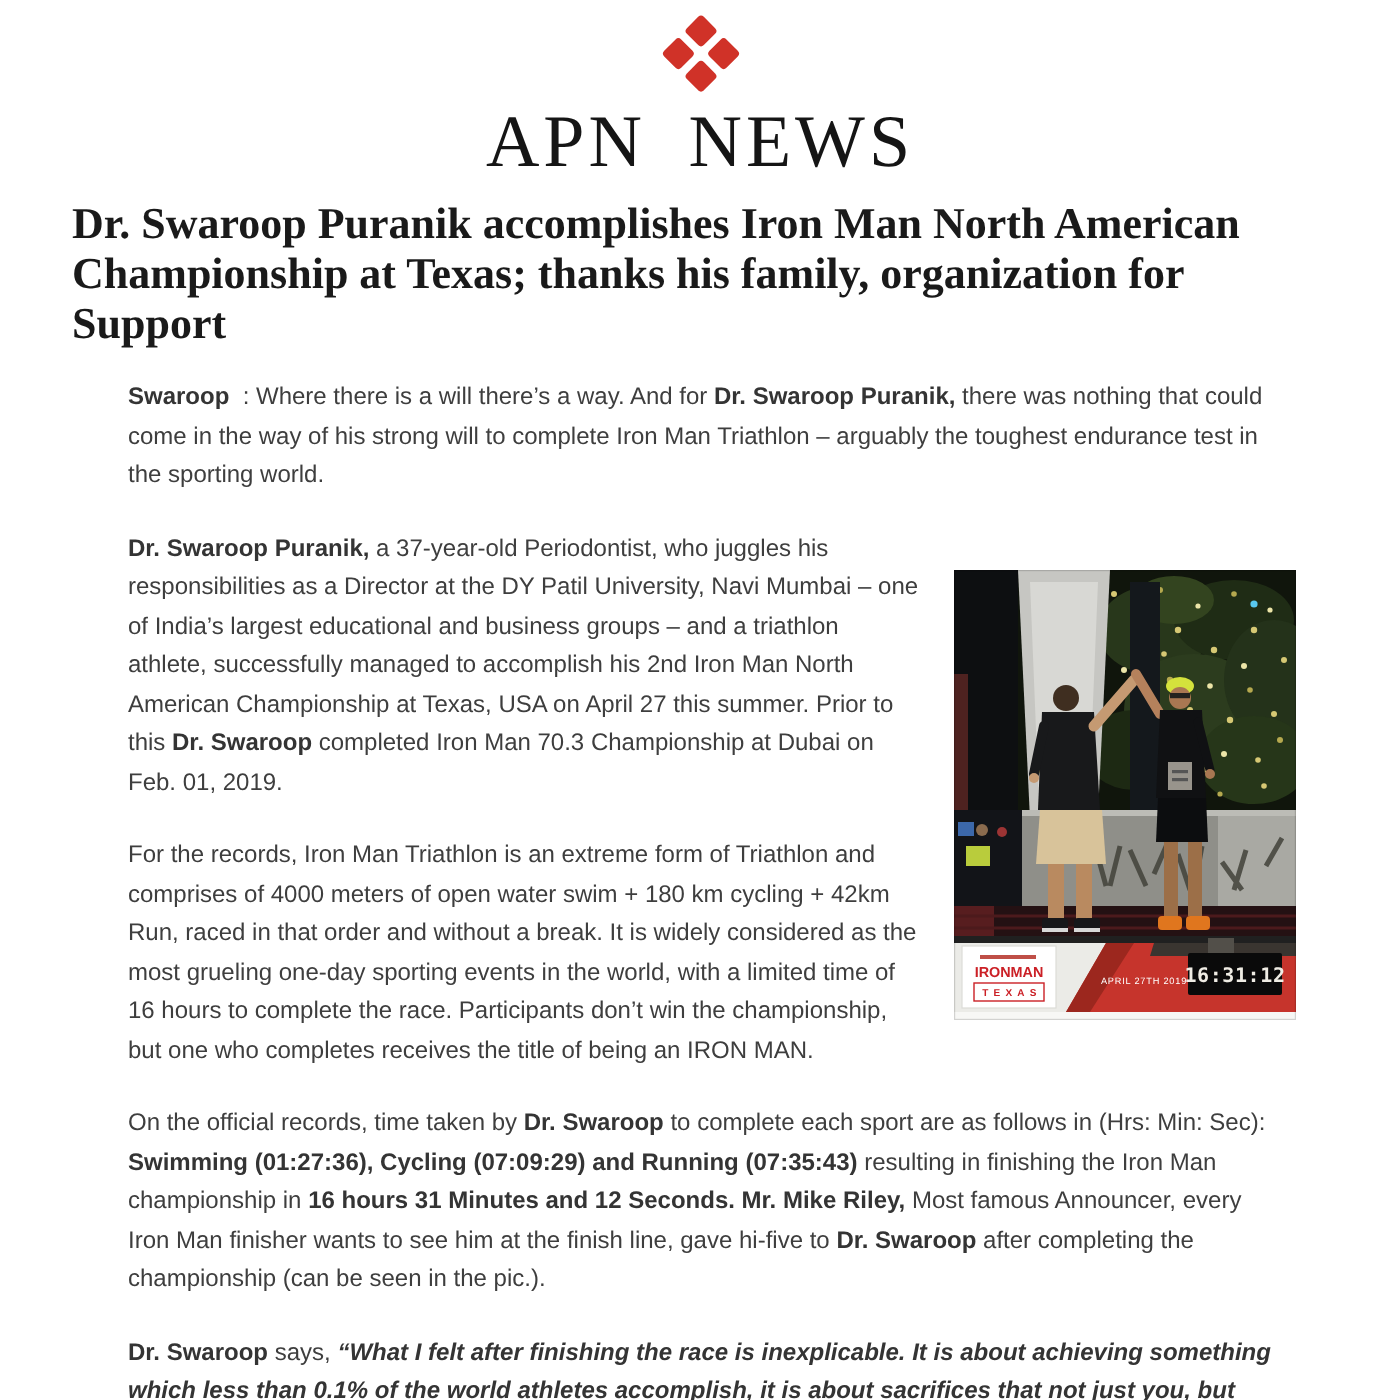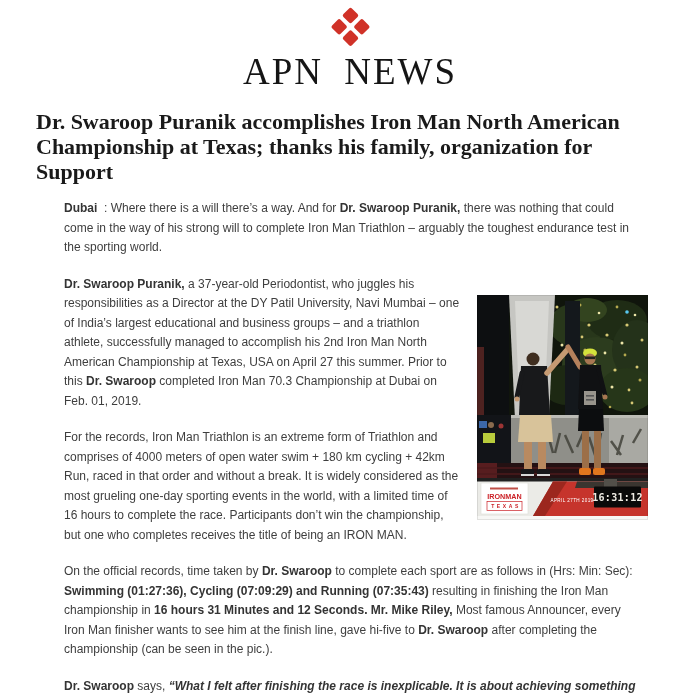--- a/index.html
+++ b/index.html
@@ -16,21 +16,21 @@
   .diamond i{display:block;background:var(--brand-red);border-radius:2px;}
   .masthead-title{
     font-family:"Liberation Serif", serif;
     font-size:37px;line-height:1;color:#151515;
     letter-spacing:2px;word-spacing:10px;white-space:nowrap;
   }
   
   .headline{
     font-family:"Liberation Serif", serif;
     font-weight:700;font-size:22px;line-height:25px;
-    color:#1a1a1a;margin:19px 34px 15px 36px;
+    color:#1a1a1a;margin:9px 34px 15px 36px;
   }
   
   .article{margin:0 62px 0 64px;font-size:12px;line-height:19.5px;color:#3e3e3e;}
   .article p{margin:0 0 17px 0;}
   .article .b{font-weight:700;color:#343434;}
   .article .i{font-style:italic;}
   figure.photo{
     float:right;width:171px;height:225px;
     margin:20px -10px 8px 16px;padding:0;
   }
@@ -50,21 +50,21 @@
         <i></i>
       </span>
     <span class="masthead-title">APN NEWS</span>
   </a>
 </header>
 
 <h1 class="headline">Dr. Swaroop Puranik accomplishes Iron Man North American Championship at Texas; thanks his family, organization for Support</h1>
 
 <div class="article">
 
-  <p><span class="b">Dubai</span><span>&nbsp;&nbsp;: Where there is a will there’s a way. And for </span><span class="b">Dr. Swaroop Puranik,</span><span> there was nothing that could come in the way of his strong will to complete Iron Man Triathlon – arguably the toughest endurance test in the sporting world.</span></p>
+  <p><span class="b">Swaroop</span><span>&nbsp;&nbsp;: Where there is a will there’s a way. And for </span><span class="b">Dr. Swaroop Puranik,</span><span> there was nothing that could come in the way of his strong will to complete Iron Man Triathlon – arguably the toughest endurance test in the sporting world.</span></p>
 
   <figure class="photo">
     <svg viewBox="0 0 171 225" xmlns="http://www.w3.org/2000/svg">
 
       <rect x="0" y="0" width="171" height="184" fill="#10150c"></rect>
 
       <g>
         <ellipse cx="100" cy="30" rx="28" ry="22" fill="#28371b"></ellipse>
         <ellipse cx="140" cy="25" rx="30" ry="20" fill="#1f2c15"></ellipse>
         <ellipse cx="120" cy="70" rx="35" ry="28" fill="#2c3c1e"></ellipse>

